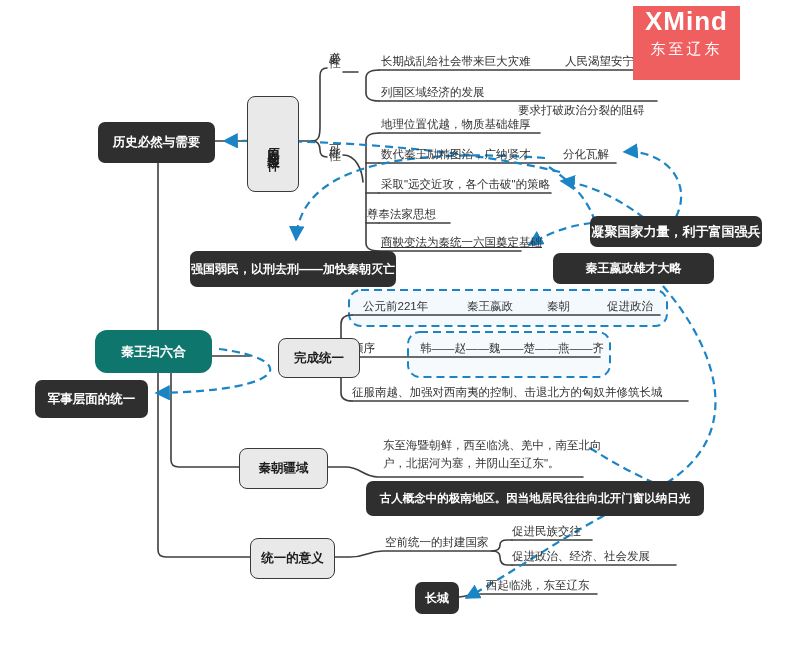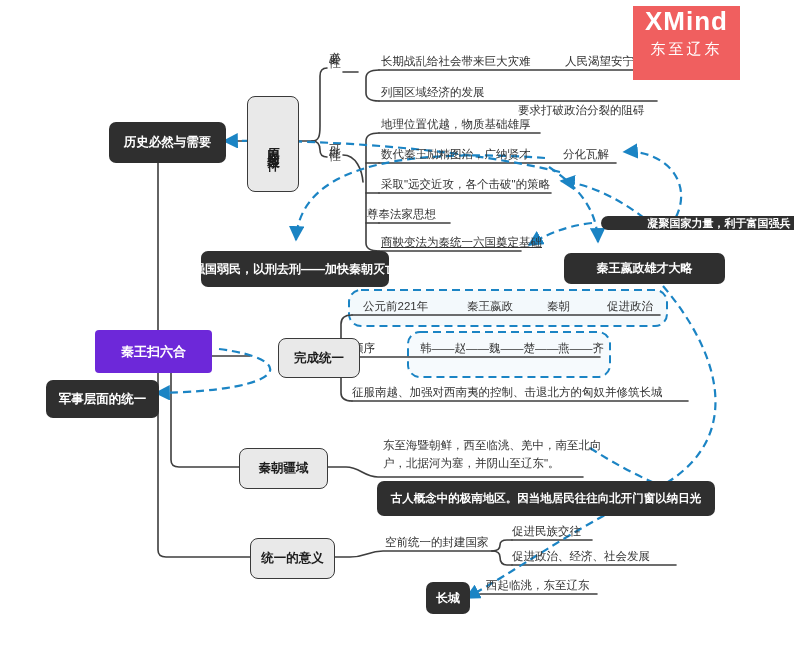--- a/index.html
+++ b/index.html
@@ -5,26 +5,26 @@
   html,body{margin:0;padding:0;background:#ffffff;}
   body{width:794px;height:657px;position:relative;overflow:hidden;
        font-family:"Liberation Sans","DejaVu Sans",sans-serif;}
   #stage{position:absolute;inset:0;}
   svg#lines{position:absolute;left:0;top:0;z-index:1;}
   .topic{position:absolute;z-index:2;color:#333;font-size:11.5px;line-height:1.3;white-space:nowrap;}
   .wrap{white-space:normal;}
   .vlabel{writing-mode:vertical-rl;letter-spacing:3px;}
   .darkbox{position:absolute;z-index:3;background:#2f2f2f;color:#fff;font-weight:bold;
            border-radius:7px;display:flex;align-items:center;justify-content:center;
-           text-align:center;font-size:12px;white-space:nowrap;margin-left:11px;}
+           text-align:center;font-size:12px;white-space:nowrap;}
   .graybox{position:absolute;z-index:3;background:#e9e9e9;border:1.6px solid #3a3a3a;color:#1c1c1c;
            border-radius:8px;display:flex;align-items:center;justify-content:center;
            font-size:12.5px;font-weight:600;}
-  .rootbox{position:absolute;z-index:3;background:#6d28d9;color:#fff;font-weight:bold;
-           border-radius:4px;display:flex;align-items:center;justify-content:center;font-size:13px;}
+  .rootbox{position:absolute;z-index:3;background:#0f766e;color:#fff;font-weight:bold;
+           border-radius:12px;display:flex;align-items:center;justify-content:center;font-size:13px;}
   #badge{position:absolute;left:633px;top:6px;width:107px;height:74px;background:#f05f5f;z-index:6;
          display:flex;flex-direction:column;align-items:center;justify-content:flex-start;color:#fff;}
   #badge .brand{font-size:26px;font-weight:bold;letter-spacing:1px;}
   #badge .mode{font-size:15px;letter-spacing:3px;margin-top:3px;}
 </style>
 </head>
 <body>
 
 <div id="stage">
 
@@ -89,22 +89,22 @@
       <path d="M663,286 C722,355 748,445 650,492 C570,530 515,572 466,598" marker-end="url(#arr)"></path>
       <path d="M590,448 C618,466 655,486 692,497" marker-end="url(#arr)"></path>
       <path d="M592,223 C565,226 545,235 529,245" marker-end="url(#arr)"></path>
     </g>
   </svg>
 
   <div class="rootbox" style="left:95px;top:330px;width:117px;height:43px;">秦王扫六合</div>
 
   <div class="darkbox" style="left:98px;top:122px;width:117px;height:41px;font-size:12.5px;">历史必然与需要</div>
   <div class="darkbox" style="left:35px;top:380px;width:113px;height:38px;font-size:12.5px;">军事层面的统一</div>
-  <div class="darkbox" style="left:190px;top:251px;width:188px;height:36px;">强国弱民，以刑去刑——加快秦朝灭亡</div>
-  <div class="darkbox" style="left:590px;top:216px;width:172px;height:14px;font-size:11px;padding-left:32px;">凝聚国家力量，利于富国强兵</div>
+  <div class="darkbox" style="left:190px;top:251px;width:206px;height:36px;">强国弱民，以刑去刑——加快秦朝灭亡</div>
+  <div class="darkbox" style="left:590px;top:216px;width:172px;height:31px;font-size:13px;">凝聚国家力量，利于富国强兵</div>
   <div class="darkbox" style="left:553px;top:253px;width:161px;height:31px;">秦王嬴政雄才大略</div>
   <div class="darkbox" style="left:366px;top:481px;width:338px;height:35px;font-size:11.5px;">古人概念中的极南地区。因当地居民往往向北开门窗以纳日光</div>
   <div class="darkbox" style="left:415px;top:582px;width:44px;height:32px;">长城</div>
 
   <div class="graybox" style="left:247px;top:96px;width:50px;height:94px;">
     <span class="vlabel">原因与条件</span>
   </div>
   <div class="graybox" style="left:250px;top:338px;width:80px;height:38px;margin-left:28px;">完成统一</div>
   <div class="graybox" style="left:239px;top:448px;width:87px;height:39px;">秦朝疆域</div>
   <div class="graybox" style="left:250px;top:538px;width:83px;height:39px;">统一的意义</div>

